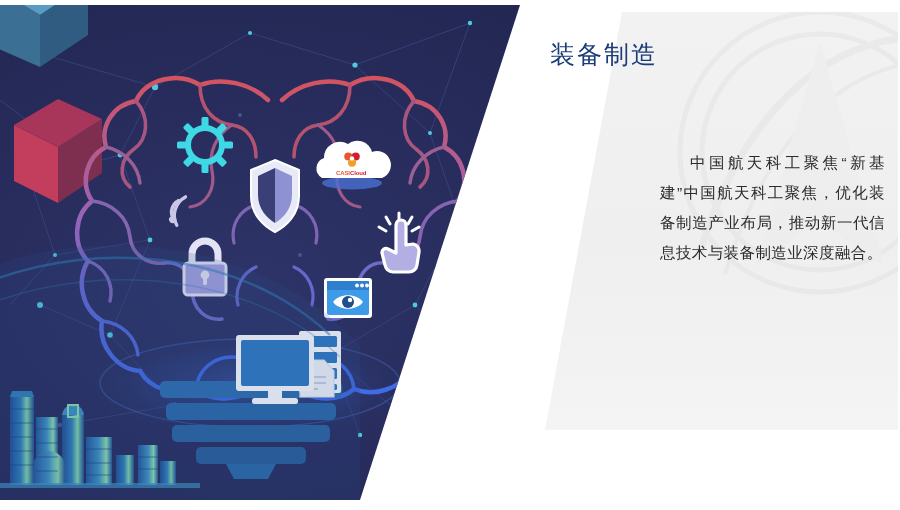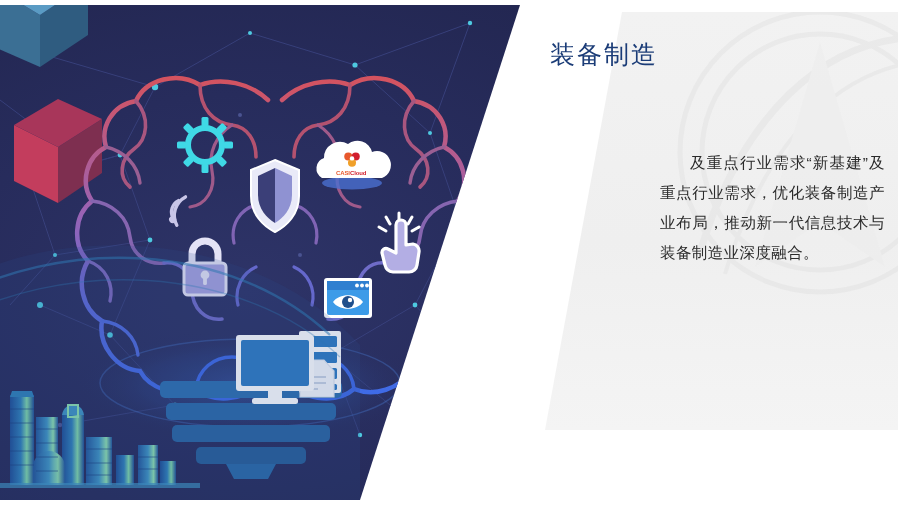--- a/index.html
+++ b/index.html
@@ -63,21 +63,21 @@
         <circle cx="150" cy="150" r="118"></circle>
         <path d="M30 250 C 70 120, 150 30, 265 35" stroke-width="7"></path>
         <path d="M55 272 C 95 140, 170 55, 280 58" stroke-width="4"></path>
       </g>
       <path d="M150 40 L 215 265 L 150 220 L 85 265 Z" fill="#ececec"></path>
     </svg>
   </div>
 
   <div class="panel-title">装备制造</div>
 
-  <div class="panel-body">及重点行业需求“新基建”及重点行业需求，优化装备制造产业布局，推动新一代信息技术与装备制造业深度融合。</div>
+  <div class="panel-body">中国航天科工聚焦“新基建”中国航天科工聚焦，优化装备制造产业布局，推动新一代信息技术与装备制造业深度融合。</div>
 
   <div class="art">
 
     <svg width="585" height="495">
       <g stroke="#3b4480" stroke-width="1" fill="none" opacity=".85">
         <path d="M18 42 L155 82 L250 28 L355 60 L470 18"></path>
         <path d="M155 82 L120 150 L30 175 L55 250 L10 300"></path>
         <path d="M355 60 L430 128 L470 18"></path>
         <path d="M430 128 L460 215 L520 170"></path>
         <path d="M460 215 L415 300 L470 360"></path>

